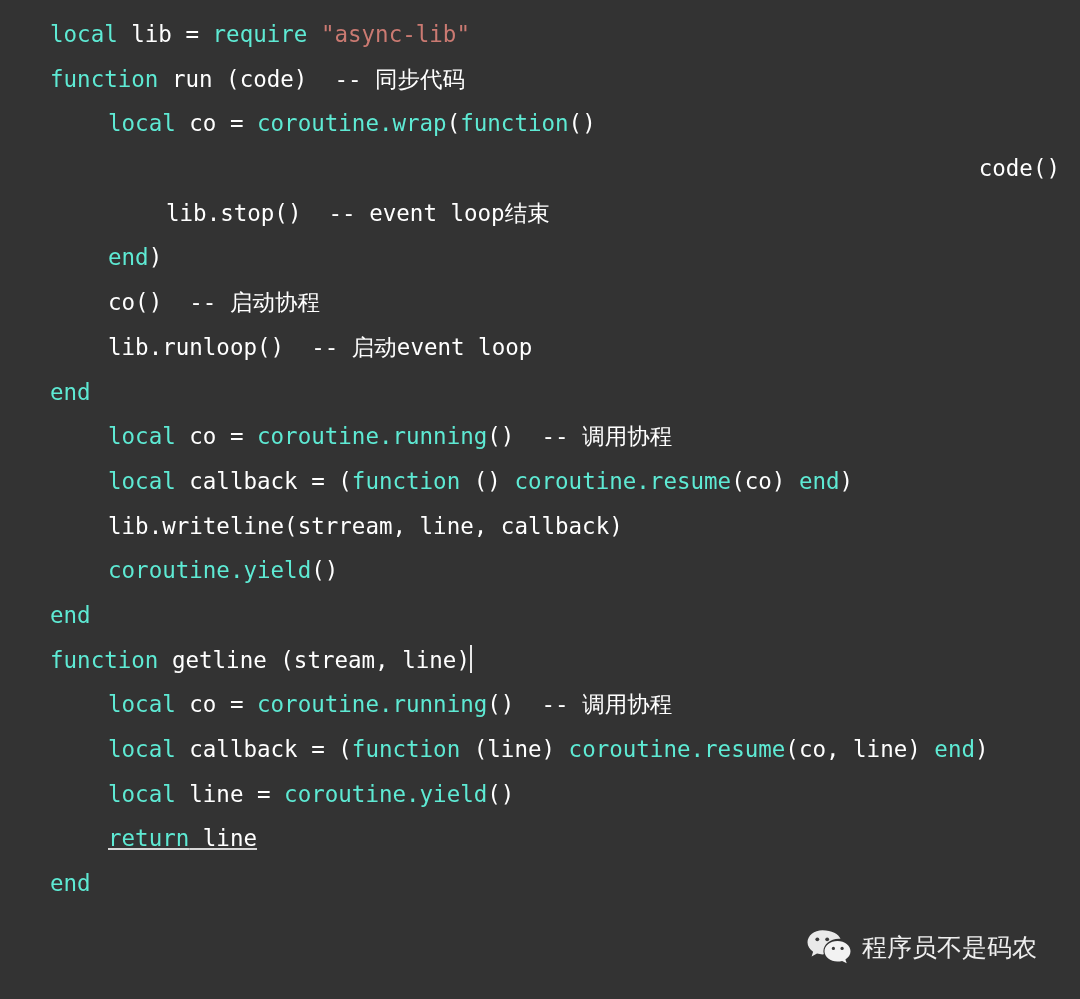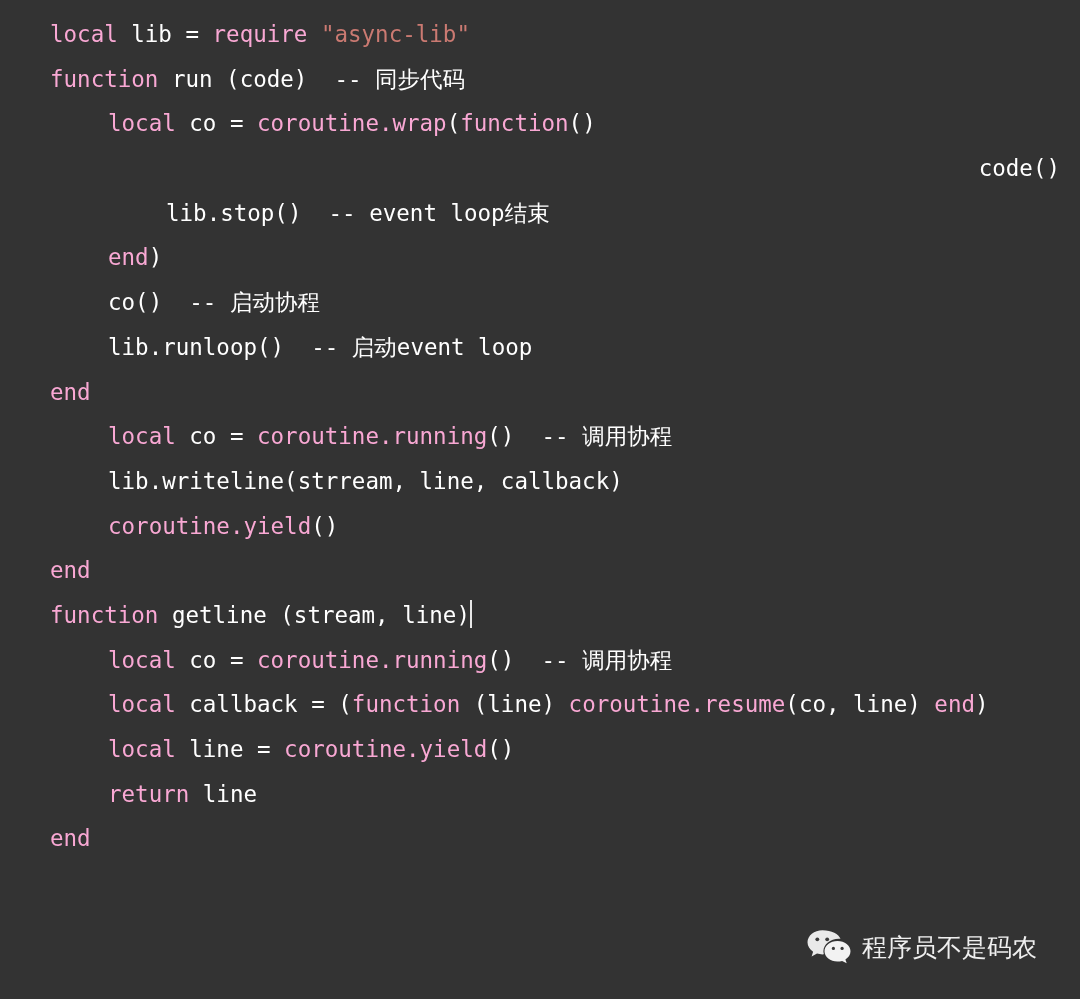--- a/index.html
+++ b/index.html
@@ -22,21 +22,21 @@
     width: 1010px;
   }
   .line {
     height: 44.7px;
     line-height: 44.7px;
     white-space: pre;
     font-size: 22.5px;
     letter-spacing: 0px;
     color: #d8d8d8;
   }
-  .kw   { color: #f9a8d4; }
+  .kw   { color: #5eead4; }
   .plain{ color: #ffffff; }
   .str  { color: #cb7a72; }
   .cmt  { color: #ffffff; }
   .caret {
     display: inline-block;
     width: 2px;
     height: 28px;
     background: #e8e8e8;
     vertical-align: -5px;
     margin-left: 0px;
@@ -73,28 +73,29 @@
       <div class="line" style="padding-left: 0px;"><span class="kw">local</span><span class="plain"> lib = </span><span class="kw">require</span><span class="plain"> </span><span class="str">"async-lib"</span></div>
       <div class="line" style="padding-left: 0px;"><span class="kw">function</span><span class="plain"> run (code)  </span><span class="cmt">-- 同步代码</span></div>
       <div class="line" style="padding-left: 58px;"><span class="kw">local</span><span class="plain"> co = </span><span class="kw">coroutine.wrap</span><span class="plain">(</span><span class="kw">function</span><span class="plain">()</span></div>
       <div class="line" style="padding-left: 116px; text-align: right;"><span class="plain">code()</span></div>
       <div class="line" style="padding-left: 116px;"><span class="plain">lib.stop()  </span><span class="cmt">-- event loop结束</span></div>
       <div class="line" style="padding-left: 58px;"><span class="kw">end</span><span class="plain">)</span></div>
       <div class="line" style="padding-left: 58px;"><span class="plain">co()  </span><span class="cmt">-- 启动协程</span></div>
       <div class="line" style="padding-left: 58px;"><span class="plain">lib.runloop()  </span><span class="cmt">-- 启动event loop</span></div>
       <div class="line" style="padding-left: 0px;"><span class="kw">end</span></div>
       <div class="line" style="padding-left: 58px;"><span class="kw">local</span><span class="plain"> co = </span><span class="kw">coroutine.running</span><span class="plain">()  </span><span class="cmt">-- 调用协程</span></div>
+      <div class="line" style="padding-left: 58px;"><span class="kw">local</span><span class="plain"> callback = (</span><span class="kw">function</span><span class="plain"> () </span><span class="kw">coroutine.resume</span><span class="plain">(co) </span><span class="kw">end</span><span class="plain">)</span></div>
       <div class="line" style="padding-left: 58px;"><span class="plain">lib.writeline(strream, line, callback)</span></div>
       <div class="line" style="padding-left: 58px;"><span class="kw">coroutine.yield</span><span class="plain">()</span></div>
       <div class="line" style="padding-left: 0px;"><span class="kw">end</span></div>
       <div class="line" style="padding-left: 0px;"><span class="kw">function</span><span class="plain"> getline (stream, line)</span><span class="caret"></span></div>
       <div class="line" style="padding-left: 58px;"><span class="kw">local</span><span class="plain"> co = </span><span class="kw">coroutine.running</span><span class="plain">()  </span><span class="cmt">-- 调用协程</span></div>
       <div class="line" style="padding-left: 58px;"><span class="kw">local</span><span class="plain"> callback = (</span><span class="kw">function</span><span class="plain"> (line) </span><span class="kw">coroutine.resume</span><span class="plain">(co, line) </span><span class="kw">end</span><span class="plain">)</span></div>
       <div class="line" style="padding-left: 58px;"><span class="kw">local</span><span class="plain"> line = </span><span class="kw">coroutine.yield</span><span class="plain">()</span></div>
-      <div class="line" style="padding-left: 58px;"><span class="kw">return</span><span class="plain"> line</span></div>
+      <div class="line" style="padding-left: 58px; text-decoration: underline;"><span class="kw">return</span><span class="plain"> line</span></div>
       <div class="line" style="padding-left: 0px;"><span class="kw">end</span></div>
     </div>
 
   <div id="watermark">
     <span class="wx-icon">
       <svg viewBox="0 0 46 40" width="46" height="40" aria-hidden="true">
         <path d="M16.5 2.2C8.2 2.2 1.5 7.6 1.5 14.3c0 3.8 2.2 7.2 5.6 9.4L5.6 28.4l5.4-2.8c1.7.5 3.6.8 5.5.8.5 0 1 0 1.4-.1-.3-1-.5-2-.5-3.1 0-6.9 6.9-12.5 15.4-12.5.6 0 1.1 0 1.7.1C33 6.1 25.5 2.2 16.5 2.2z" fill="#e9e9e9"></path>
         <circle cx="11.3" cy="11.3" r="1.9" fill="#3a3a3a"></circle>
         <circle cx="21.2" cy="11.3" r="1.9" fill="#3a3a3a"></circle>
         <path d="M44.5 23.2c0-5.7-5.8-10.3-13-10.3s-13 4.6-13 10.3c0 5.7 5.8 10.3 13 10.3 1.6 0 3.2-.2 4.6-.6l4.6 2.4-1.3-3.9c3.1-1.9 5.1-4.9 5.1-8.2z" fill="#f2f2f2"></path>

